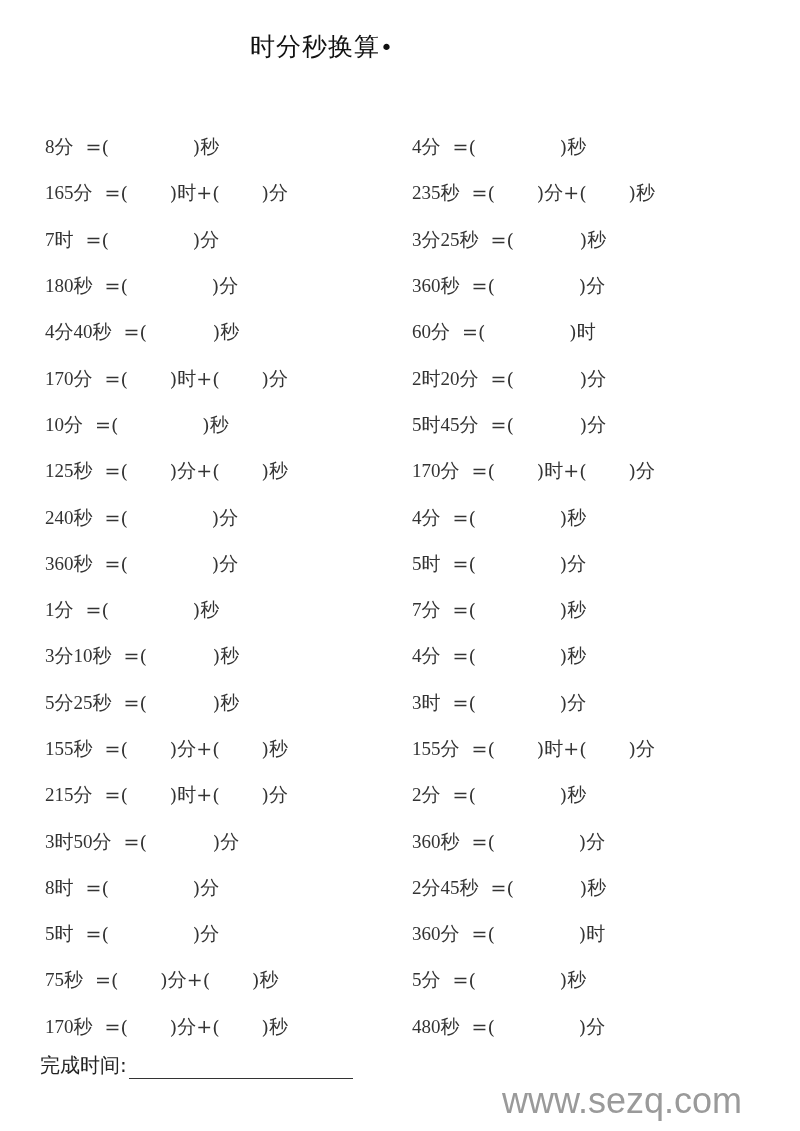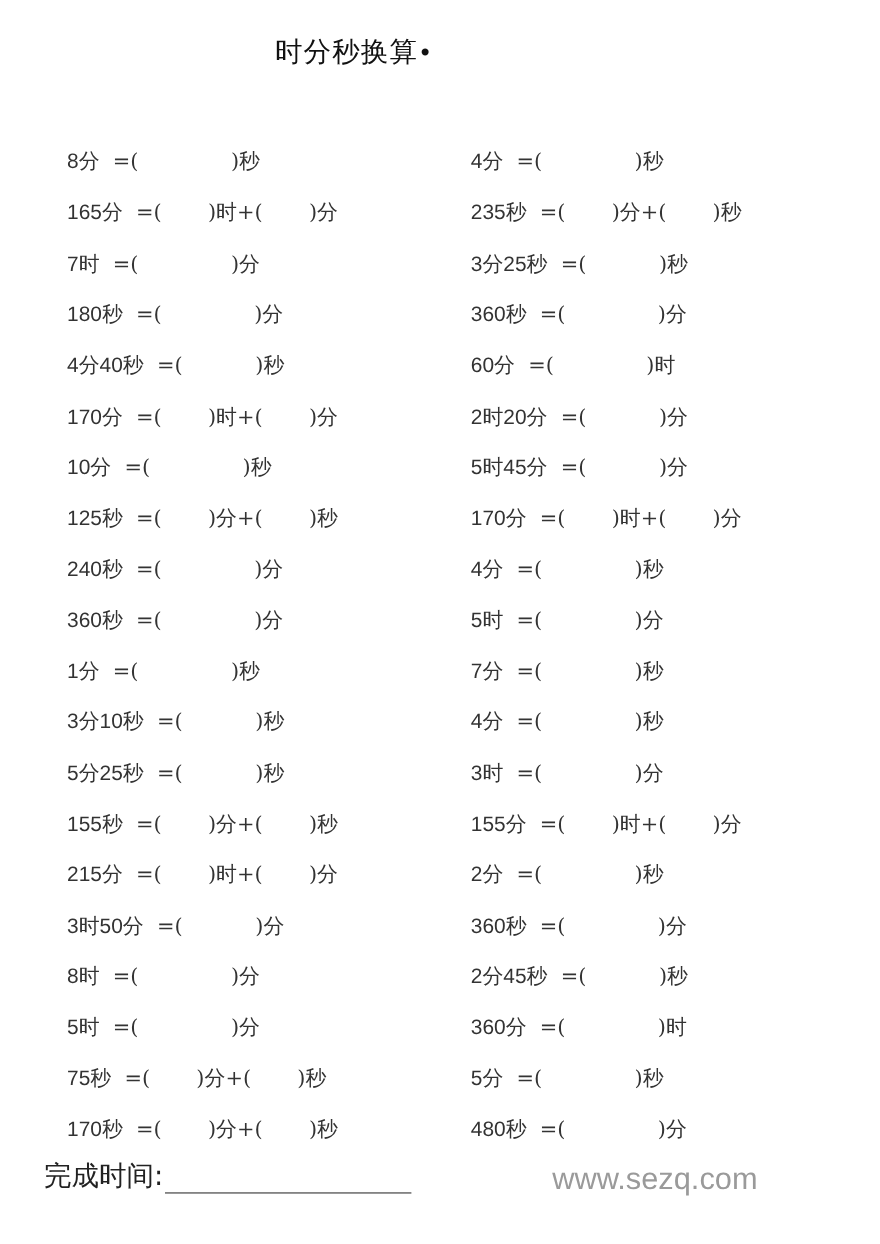--- a/index.html
+++ b/index.html
@@ -5,29 +5,29 @@
     html, body { margin: 0; padding: 0; background: #ffffff; }
     body { width: 800px; height: 1131px; position: relative; overflow: hidden;
            font-family: "DejaVu Serif", "Liberation Serif", serif; color: #222; }
     .title { position: absolute; left: 250px; top: 30px; font-size: 25px; letter-spacing: 1px; color: #111;
              font-family: "DejaVu Sans", sans-serif; }
     .title .dot { font-size: 22px; }
     .col { position: absolute; top: 124px; }
     .col.left { left: 45px; }
     .col.right { left: 412px; }
     .row { height: 46.3px; display: flex; align-items: center; font-size: 19px; white-space: nowrap; color: #333; }
-    .row .q { font-family: Liberation Sans, sans-serif; margin-left: 16px; }
+    .row .q { font-family: Liberation Serif, serif; }
     .row .eq { margin-left: 12px; }
     .blank { display: inline-block; width: 84px; }
     .blank.short { width: 42px; }
     .blank.mid { width: 66px; }
-    .footer { position: absolute; left: 40px; top: 1052px; font-size: 25px; color: #222;
+    .footer { position: absolute; left: 40px; top: 1052px; font-size: 20px; color: #222;
               font-family: "DejaVu Sans", sans-serif; display: flex; align-items: flex-end; }
     .footer .line { display: inline-block; width: 224px; border-bottom: 1.5px solid #333; height: 26px; margin-left: 2px; }
-    .watermark { position: absolute; left: 502px; top: 1056px; font-size: 28px; color: #9a9a9a;
+    .watermark { position: absolute; left: 502px; top: 1080px; font-size: 36px; color: #9a9a9a;
                  font-family: "Liberation Sans", sans-serif; letter-spacing: 0px; }
   </style>
 </head>
 <body>
 
 <div class="title">
   <span>时分秒换算</span><span class="dot">•</span>
 </div>
 
 <div class="col left" id="col-left">

